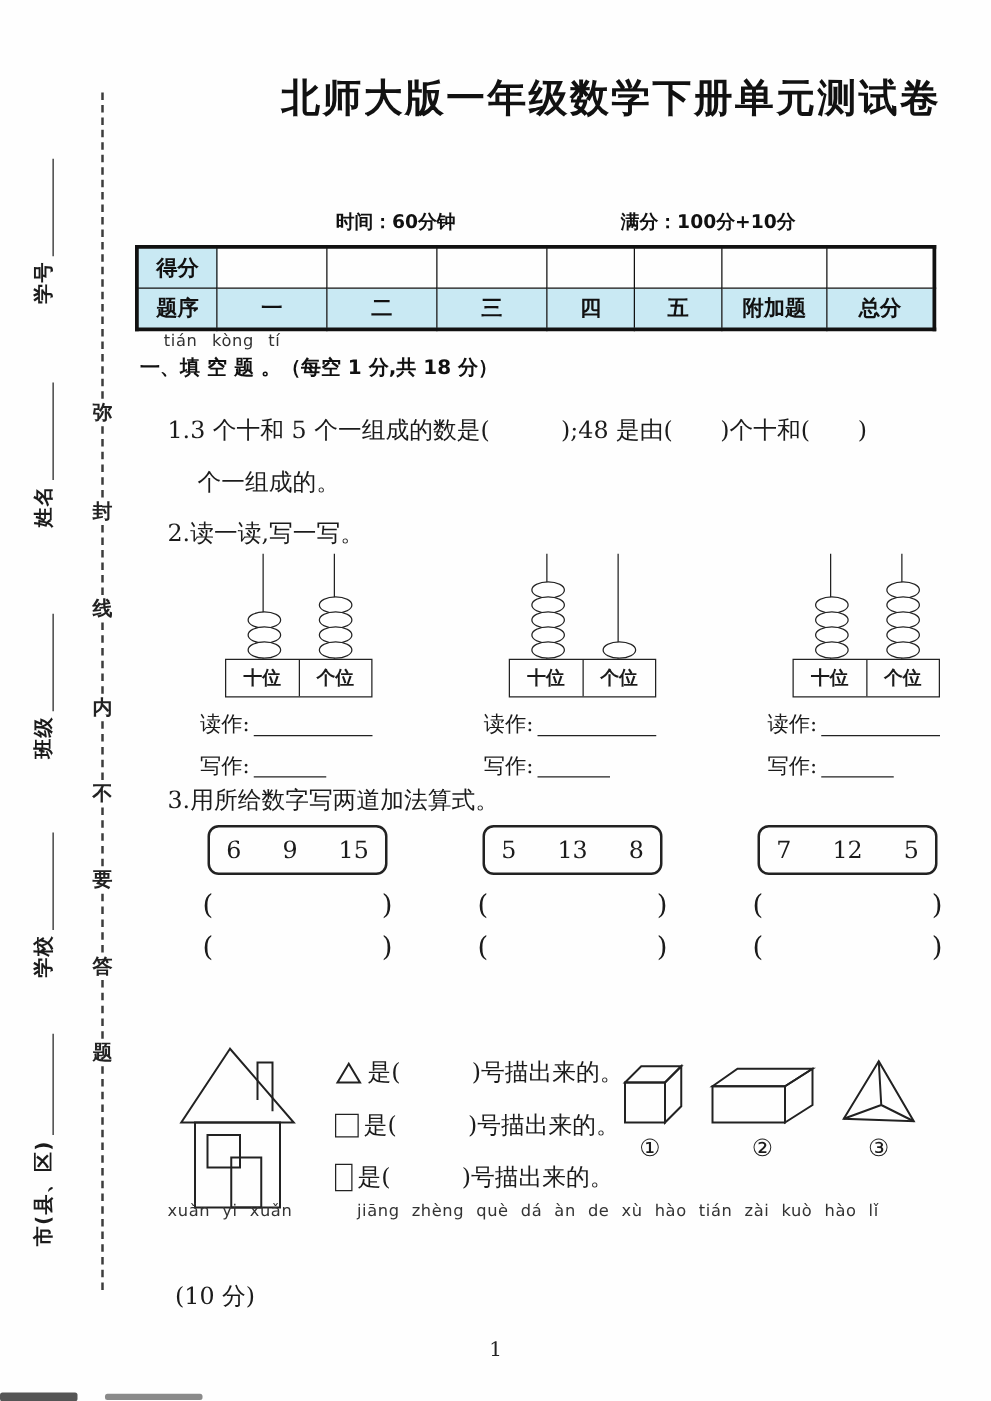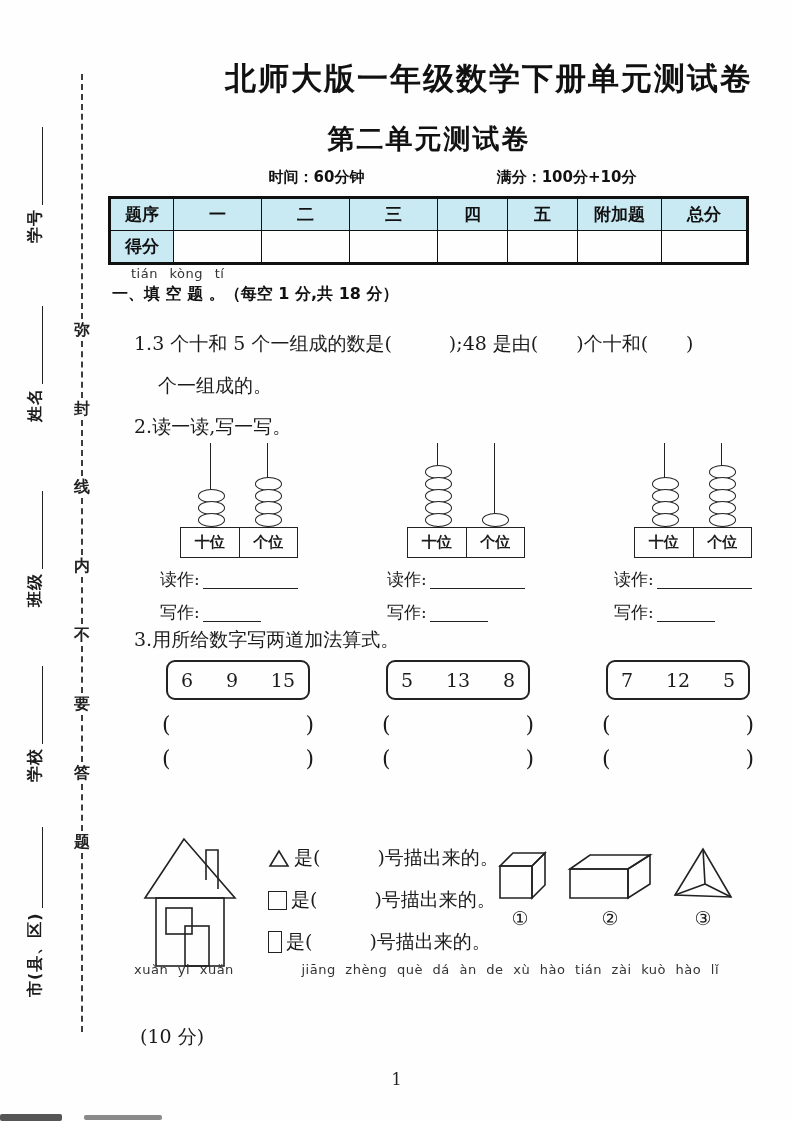--- a/index.html
+++ b/index.html
@@ -137,58 +137,57 @@
     <i class="dash" style="flex-grow:1"></i>
     <span class="seal-char">要</span>
     <i class="dash" style="flex-grow:1"></i>
     <span class="seal-char">答</span>
     <i class="dash" style="flex-grow:1"></i>
     <span class="seal-char">题</span>
     <i class="dash" style="flex-grow:3.8"></i>
   </div>
 
   <h1 class="title">北师大版一年级数学下册单元测试卷</h1>
-  <h2 class="subtitle">第二单元测试卷</h2>
   <div class="info">
     <span>时间：60分钟</span>
     <span>满分：100分+10分</span>
   </div>
 
   <table class="score-table">
     <colgroup>
       <col style="width:64px">
         <col style="width:88px">
         <col style="width:88px">
         <col style="width:88px">
       <col style="width:70px">
         <col style="width:70px">
         <col style="width:84px">
         <col style="width:86px">
     </colgroup>
     <tbody>
         <tr>
+      <td class="hd">得分</td>
+      <td></td>
+      <td></td>
+      <td></td>
+      <td></td>
+      <td></td>
+      <td></td>
+      <td></td>
+    </tr>
+    <tr>
       <th class="hd">题序</th>
       <th class="hd">一</th>
       <th class="hd">二</th>
       <th class="hd">三</th>
       <th class="hd">四</th>
       <th class="hd">五</th>
       <th class="hd">附加题</th>
       <th class="hd">总分</th>
     </tr>
-    <tr>
-      <td class="hd">得分</td>
-      <td></td>
-      <td></td>
-      <td></td>
-      <td></td>
-      <td></td>
-      <td></td>
-      <td></td>
-    </tr>
   </tbody>
     </table>
 
   <div class="pinyin" style="top:266px;left:131px">tián kòng tí</div>
   <div class="s-heading" style="top:284px;left:112px">一、填 空 题 。（每空 1 分,共 18 分）</div>
 
   <div class="q-text" style="top:331px;left:134px">1.3 个十和 5 个一组成的数是(　　　);48 是由(　　)个十和(　　)</div>
   <div class="q-text" style="top:373px;left:158px">个一组成的。</div>
 
   <div class="q-text" style="top:414px;left:134px">2.读一读,写一写。</div>
@@ -378,21 +377,21 @@
       <svg width="62" height="55" viewBox="0 0 62 55">
         <polygon class="shape-svg" points="31,3 3,49 59,51"></polygon>
         <path class="shape-svg" d="M31 3 L33 38 M3 49 L33 38 M59 51 L33 38"></path>
       </svg>
       <span class="solid-num">③</span>
     </div>
   </div>
 
   <div class="pinyin" style="top:962px;left:134px;word-spacing:5px">
     <span>xuǎn yi xuǎn</span>
-    <span style="margin-left:58px">jiāng zhèng què dá àn de xù hào tián zài kuò hào lǐ</span>
+    <span style="margin-left:42px">jiāng zhèng què dá àn de xù hào tián zài kuò hào lǐ</span>
   </div>
   <div class="q-text" style="top:1024px;left:140px">(10 分)</div>
 
   <div class="page-num">1</div>
   <div class="smudge1"></div>
   <div class="smudge2"></div>
 
 </div>
 
 </body></html>

